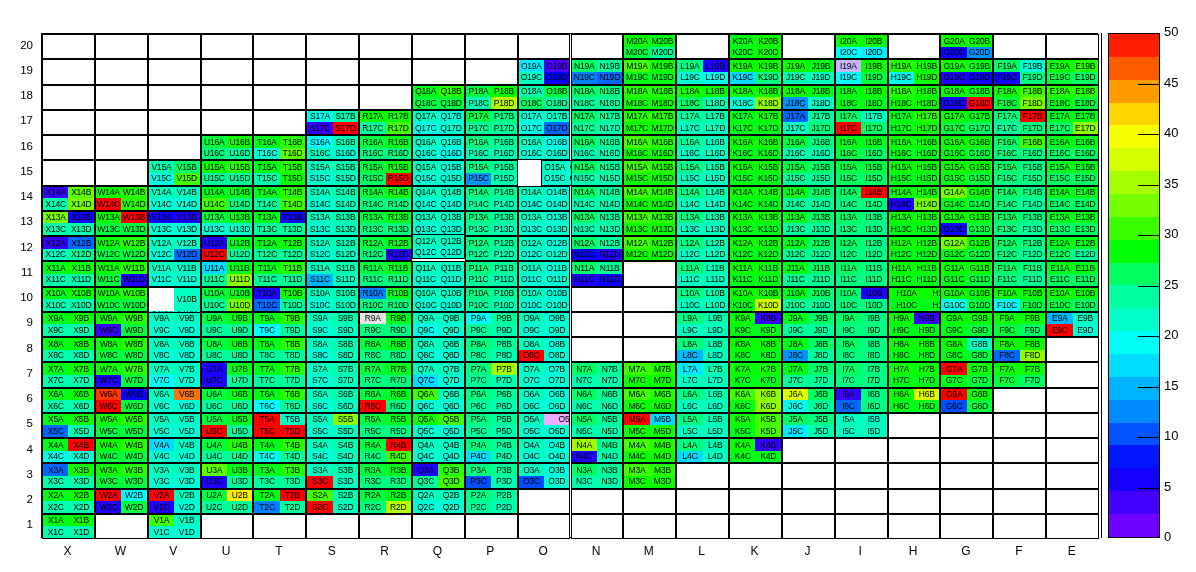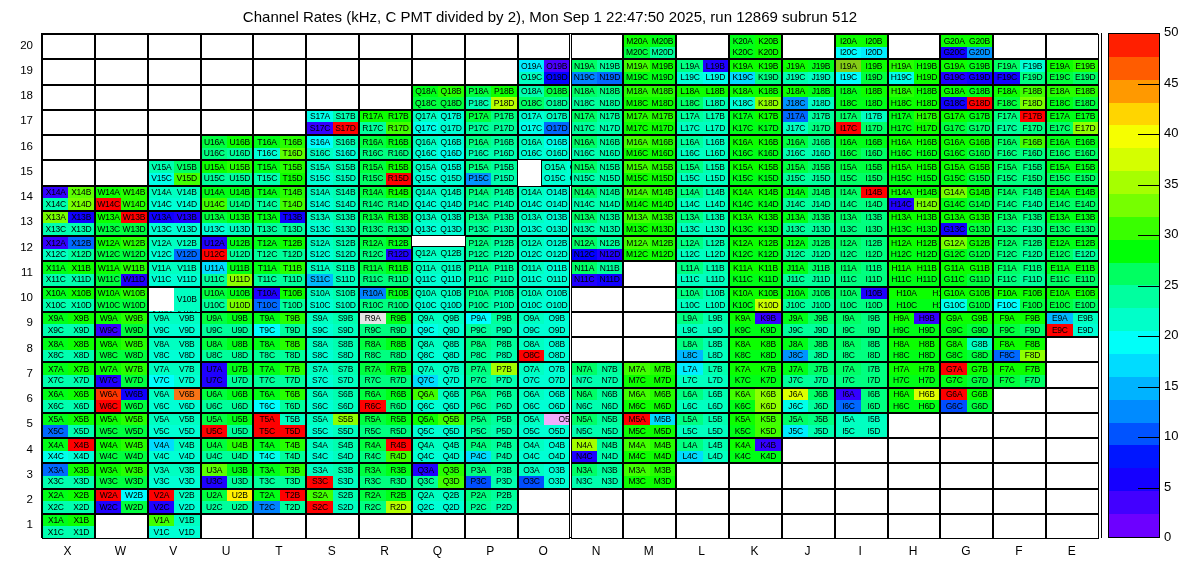--- a/index.html
+++ b/index.html
@@ -29,21 +29,20 @@
   .cseg{width:100%;}
   .ctick{position:absolute;left:1108px;width:52px;height:0;border-top:1px solid #000;}
   .clab{position:absolute;left:1164px;font-size:13px;color:#000;}
   #cbaxis{position:absolute;left:1101px;top:33px;width:0;height:505px;border-left:1px solid #000;}
 </style>
 </head>
 <body>
 
 <div id="root">
 
-  <div id="title">Channel Rates (kHz, C PMT divided by 2), Mon Sep  1 22:47:50 2025, run 12869 subrun 512</div>
 
   <div id="plot">
       <div class="cell" style="left: 0px; top: 0px; width: 52.85px; height: 25.25px;">
         <div class="sub"></div>
         <div class="sub"></div>
         <div class="sub"></div>
         <div class="sub"></div>
       </div>
       <div class="cell" style="left: 52.85px; top: 0px; width: 52.85px; height: 25.25px;">
         <div class="sub"></div>
@@ -243,21 +242,21 @@
         <div class="sub" title="K19C: 17 kHz" style="background: rgb(0, 219, 255); color: rgb(0, 0, 0);">K19C</div>
         <div class="sub" title="K19D: 25 kHz" style="background: rgb(0, 255, 128); color: rgb(0, 0, 0);">K19D</div>
       </div>
       <div class="cell" style="left: 739.9px; top: 25.25px; width: 52.85px; height: 25.25px;">
         <div class="sub" title="J19A: 29 kHz" style="background: rgb(12, 255, 0); color: rgb(0, 0, 0);">J19A</div>
         <div class="sub" title="J19B: 28 kHz" style="background: rgb(0, 255, 23); color: rgb(0, 0, 0);">J19B</div>
         <div class="sub" title="J19C: 23 kHz" style="background: rgb(0, 255, 175); color: rgb(0, 0, 0);">J19C</div>
         <div class="sub" title="J19D: 22 kHz" style="background: rgb(0, 255, 193); color: rgb(0, 0, 0);">J19D</div>
       </div>
       <div class="cell" style="left: 792.75px; top: 25.25px; width: 52.85px; height: 25.25px;">
-        <div class="sub" title="I19A: 30 kHz" style="background: #84cc16; color: rgb(0, 0, 0);">I19A</div>
+        <div class="sub" title="I19A: 30 kHz" style="background: #c4b5fd; color: rgb(0, 0, 0);">I19A</div>
         <div class="sub" title="I19B: 29 kHz" style="background: rgb(12, 255, 0); color: rgb(0, 0, 0);">I19B</div>
         <div class="sub" title="I19C: 19 kHz" style="background: rgb(0, 254, 255); color: rgb(0, 0, 0);">I19C</div>
         <div class="sub" title="I19D: 27 kHz" style="background: rgb(0, 255, 63); color: rgb(0, 0, 0);">I19D</div>
       </div>
       <div class="cell" style="left: 845.6px; top: 25.25px; width: 52.85px; height: 25.25px;">
         <div class="sub" title="H19A: 30 kHz" style="background: rgb(38, 255, 0); color: rgb(0, 0, 0);">H19A</div>
         <div class="sub" title="H19B: 29 kHz" style="background: rgb(12, 255, 0); color: rgb(0, 0, 0);">H19B</div>
         <div class="sub" title="H19C: 20 kHz" style="background: rgb(0, 255, 235); color: rgb(0, 0, 0);">H19C</div>
         <div class="sub" title="H19D: 29 kHz" style="background: rgb(12, 255, 0); color: rgb(0, 0, 0);">H19D</div>
       </div>
@@ -1034,21 +1033,21 @@
         <div class="sub" title="S12B: 23 kHz" style="background: rgb(0, 255, 175); color: rgb(0, 0, 0);">S12B</div>
         <div class="sub" title="S12C: 21 kHz" style="background: rgb(0, 255, 213); color: rgb(0, 0, 0);">S12C</div>
         <div class="sub" title="S12D: 22 kHz" style="background: rgb(0, 255, 193); color: rgb(0, 0, 0);">S12D</div>
       </div>
       <div class="cell" style="left: 317.1px; top: 202px; width: 52.85px; height: 25.25px;">
         <div class="sub" title="R12A: 27 kHz" style="background: rgb(0, 255, 63); color: rgb(0, 0, 0);">R12A</div>
         <div class="sub" title="R12B: 28 kHz" style="background: rgb(0, 255, 23); color: rgb(0, 0, 0);">R12B</div>
         <div class="sub" title="R12C: 25 kHz" style="background: rgb(0, 255, 128); color: rgb(0, 0, 0);">R12C</div>
         <div class="sub" title="R12D: 5 kHz" style="background: rgb(31, 0, 255); color: rgb(0, 0, 0);">R12D</div>
       </div>
-      <div class="cell" style="left: 369.95px; top: 212px; width: 52.85px; height: 25.25px;">
+      <div class="cell" style="left: 369.95px; top: 200px; width: 52.85px; height: 25.25px;">
         <div class="sub" title="Q12A: 22 kHz" style="background: rgb(0, 255, 193); color: rgb(0, 0, 0);">Q12A</div>
         <div class="sub" title="Q12B: 22 kHz" style="background: rgb(0, 255, 193); color: rgb(0, 0, 0);">Q12B</div>
         <div class="sub" title="Q12C: 21 kHz" style="background: rgb(0, 255, 213); color: rgb(0, 0, 0);">Q12C</div>
         <div class="sub" title="Q12D: 21 kHz" style="background: rgb(0, 255, 213); color: rgb(0, 0, 0);">Q12D</div>
       </div>
       <div class="cell" style="left: 422.8px; top: 202px; width: 52.85px; height: 25.25px;">
         <div class="sub" title="P12A: 25 kHz" style="background: rgb(0, 255, 128); color: rgb(0, 0, 0);">P12A</div>
         <div class="sub" title="P12B: 24 kHz" style="background: rgb(0, 255, 155); color: rgb(0, 0, 0);">P12B</div>
         <div class="sub" title="P12C: 24 kHz" style="background: rgb(0, 255, 155); color: rgb(0, 0, 0);">P12C</div>
         <div class="sub" title="P12D: 23 kHz" style="background: rgb(0, 255, 175); color: rgb(0, 0, 0);">P12D</div>

